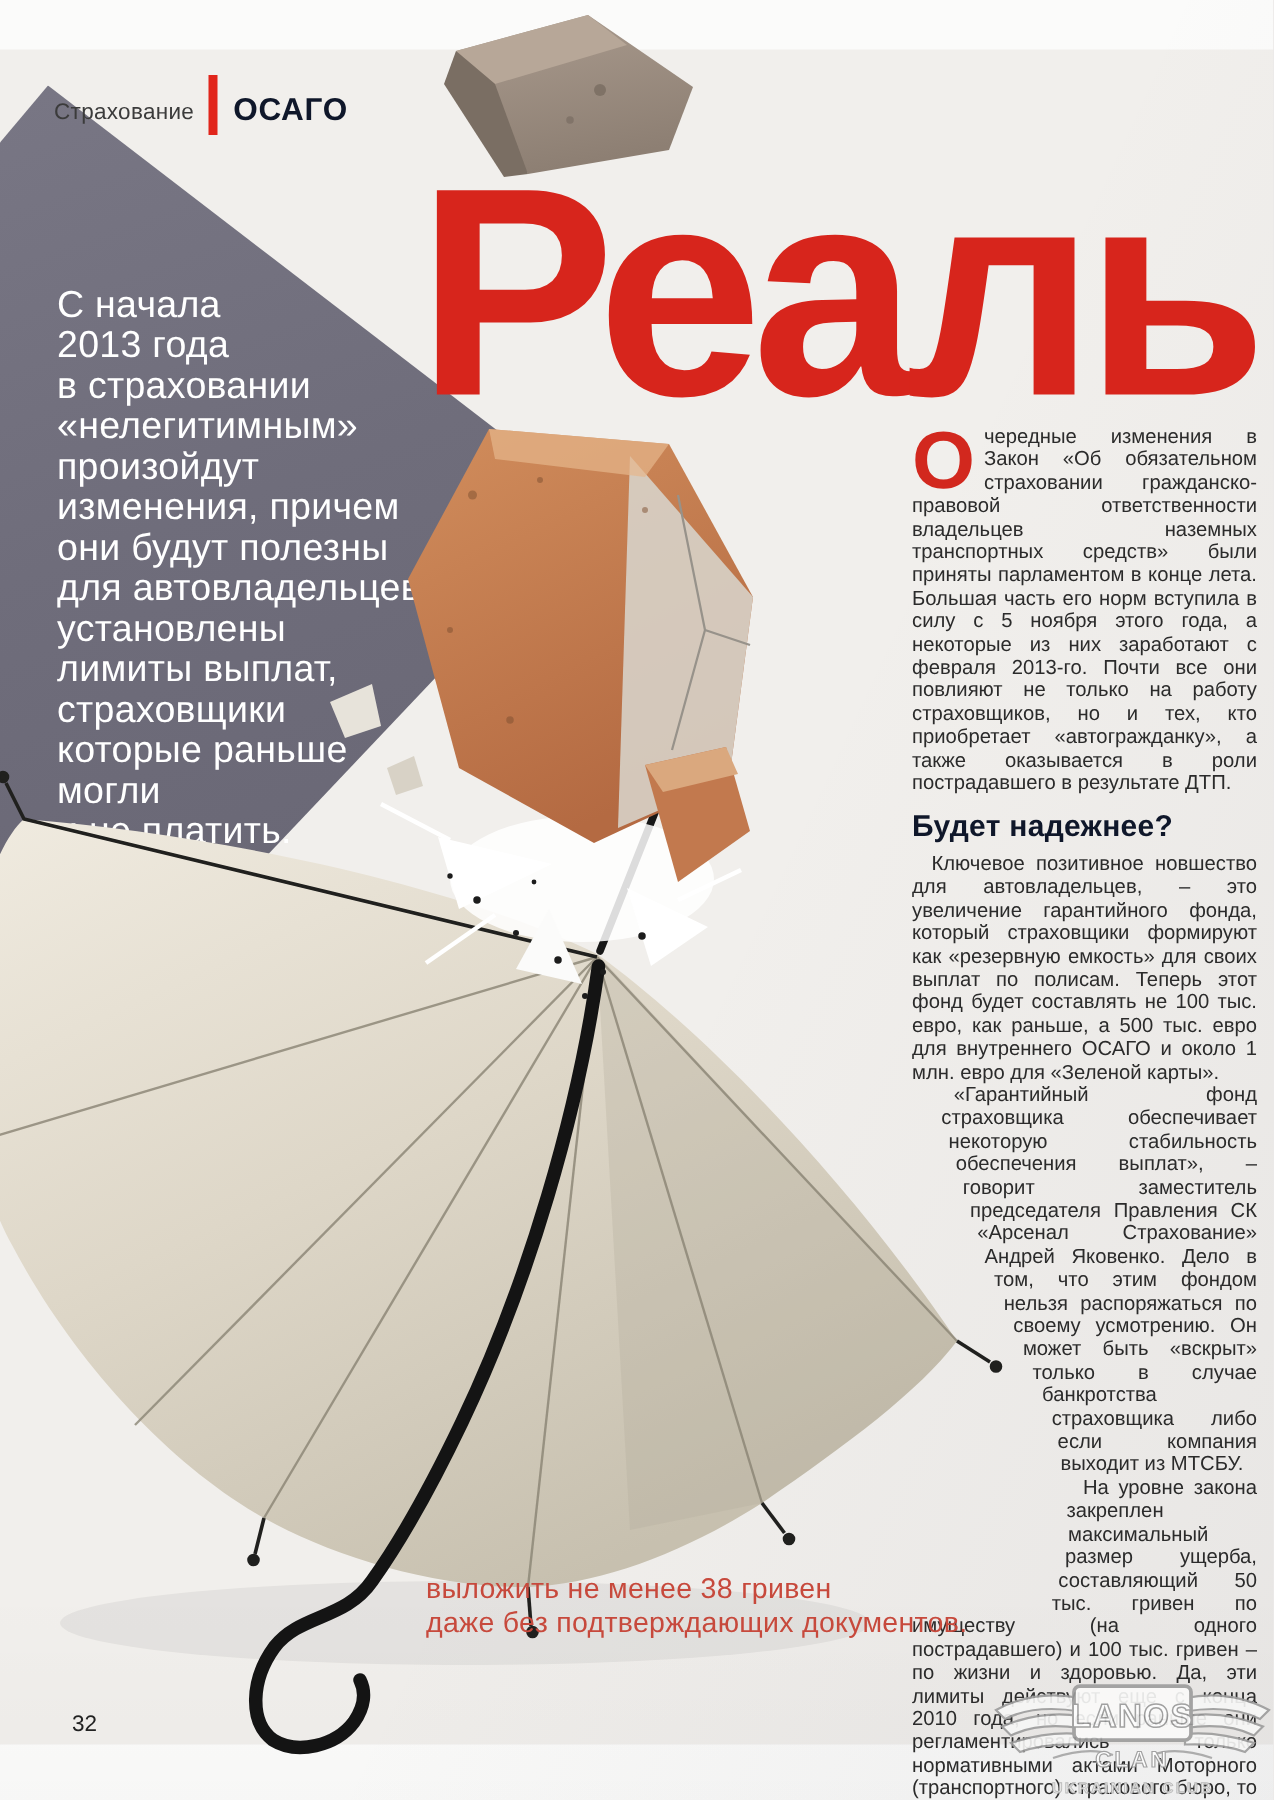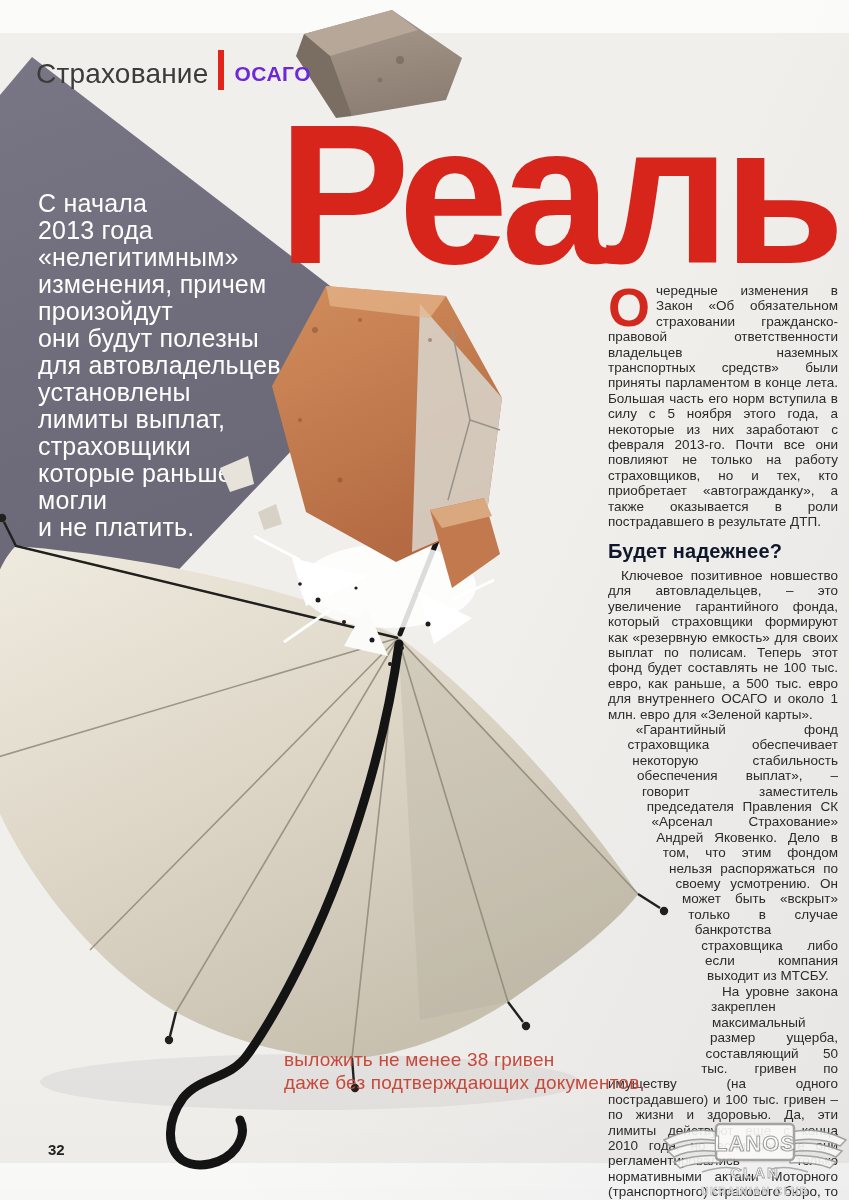--- a/index.html
+++ b/index.html
@@ -8,23 +8,23 @@
     background:#f1efec;font-family:"Liberation Sans","DejaVu Sans",sans-serif;
     -webkit-font-smoothing:antialiased;
   }
   .band-top{position:absolute;left:0;top:0;width:849px;height:33px;background:#fbfbfa;z-index:1;}
   .band-bottom{position:absolute;left:0;top:1163px;width:849px;height:37px;background:#fcfcfb;z-index:1;}
   .paper-shade{position:absolute;inset:0;z-index:1;pointer-events:none;
     background:linear-gradient(115deg,rgba(0,0,0,0) 55%,rgba(110,110,125,.07) 100%),
                linear-gradient(0deg,rgba(0,0,0,.02),rgba(0,0,0,0) 12%);}
   
   .kicker-row{position:absolute;left:36px;top:58px;z-index:6;display:flex;align-items:center;gap:10px;}
-  .kicker{font-size:28px;color:#3b3b3b;letter-spacing:.2px;}
+  .kicker{font-size:15px;color:#3b3b3b;letter-spacing:.2px;}
   .kicker-bar{width:6px;height:40px;background:#e1251b;margin-top:-8px;}
-  .section{font-size:21px;font-weight:bold;color:#6d28d9;letter-spacing:.5px;}
+  .section{font-size:21px;font-weight:bold;color:#0f172a;letter-spacing:.5px;}
   
   .lede-shape{position:absolute;left:0;top:0;width:430px;height:710px;z-index:2;
     background:linear-gradient(160deg,#7a7886 0%,#6f6d7b 45%,#666472 100%);
     clip-path:polygon(0 95px,32px 57px,398px 338px,150px 600px,0 705px);}
   .lede-text{position:absolute;left:38px;top:190px;width:290px;z-index:3;color:#ffffff;
     font-size:25px;line-height:27px;letter-spacing:.2px;}
   .lede-text span{display:block;}
   
   .headline{position:absolute;left:278px;top:96px;z-index:4;color:#d7251c;
     font-size:198px;line-height:1;font-weight:bold;letter-spacing:-7px;white-space:nowrap;}
@@ -38,38 +38,39 @@
   .dropcap{float:left;font-size:54px;line-height:44px;font-weight:bold;color:#d2281e;
     margin:2px 6px 0 0;}
   .col-heading{font-size:20px;font-weight:bold;color:#0f172a;margin:14px 0 9px 0;letter-spacing:.2px;}
   .umbrella-push{float:left;width:108px;height:350px;
     shape-outside:polygon(0 0,10px 0,48px 35%,96px 68%,104px 86%,90px 100%,0 100%);}
   
   .pullquote{position:absolute;left:284px;top:1048px;z-index:7;color:#c7493c;
     font-size:19px;line-height:23px;letter-spacing:.2px;}
   .pullquote span{display:block;}
   
-  .folio{position:absolute;left:48px;top:1141px;z-index:7;font-size:15px;font-weight:bold;color:#222;}
+  .folio{position:absolute;left:48px;top:1141px;z-index:7;font-size:15px;font-weight:normal;color:#222;}
   
   .watermark{position:absolute;left:662px;top:1116px;z-index:8;opacity:.9;}
 </style>
 </head>
 <body>
 
 <div class="page">
   <div class="band-top"></div>
   <div class="band-bottom"></div>
 
   <div class="lede-shape"></div>
   <div class="lede-text">
     <span>С начала</span>
     <span>2013 года</span>
+    <span>в страховании</span>
     <span>«нелегитимным»</span>
+    <span>произойдут</span>
     <span>изменения, причем</span>
-    <span>произойдут</span>
     <span>они будут полезны</span>
     <span>для автовладельцев.</span>
     <span>установлены</span>
     <span>лимиты выплат,</span>
     <span>страховщики</span>
     <span>которые раньше</span>
     <span>могли</span>
     <span>и не платить.</span>
   </div>
 

